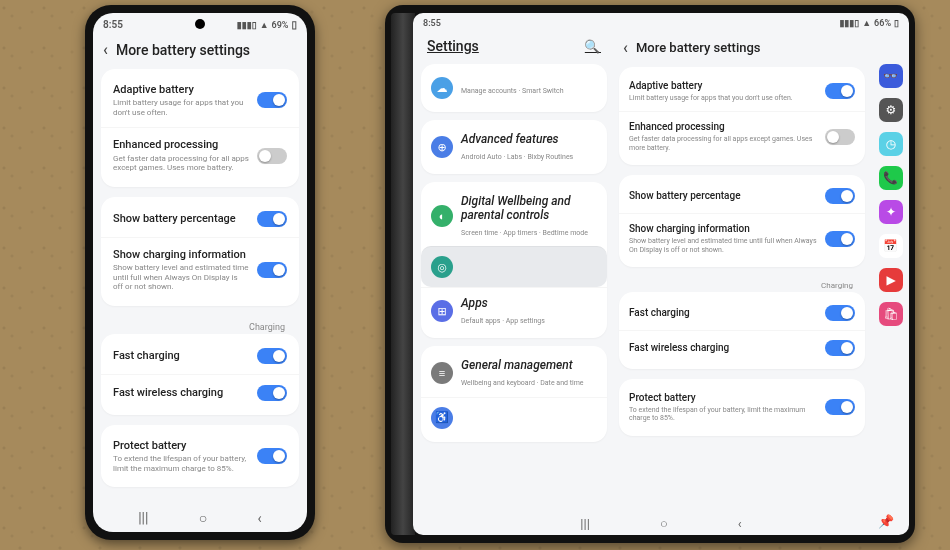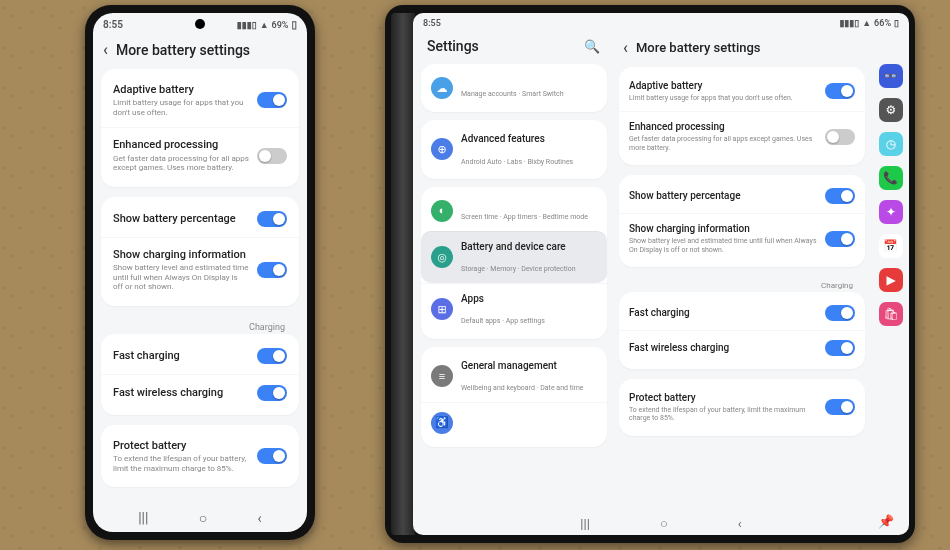--- a/index.html
+++ b/index.html
@@ -120,39 +120,39 @@
   .t-status .right { display: flex; gap: 3px; align-items: center; }
 
   .t-body { flex: 1; display: flex; overflow: hidden; }
 
   .t-left {
     width: 200px; display: flex; flex-direction: column;
     padding: 4px 6px 0 8px;
   }
   .t-left-header {
     display: flex; justify-content: space-between; align-items: center;
-    padding: 6px 6px 10px; font-size: 14px; color: #222; font-weight: 500;
+    padding: 6px 6px 10px; font-size: 14px; color: #222; font-weight: 500; text-decoration: underline;
   }
   .t-left-header .search { font-size: 13px; color: #555; }
 
   .t-left .card { margin-bottom: 8px; }
   .lrow {
     display: flex; align-items: center; gap: 8px;
     padding: 9px 10px;
   }
   .lrow + .lrow { border-top: 1px solid rgba(0,0,0,.04); }
   .lrow.active { background: #e8eaed; border-radius: 10px; }
   .licon {
     width: 22px; height: 22px; border-radius: 50%;
     display: flex; align-items: center; justify-content: center;
     font-size: 11px; color: #fff; flex-shrink: 0;
   }
   .ltext { flex: 1; }
-  .ltitle { font-size: 10px; color: #222; font-weight: 500; line-height: 1.15; }
-  .lsub { font-size: 7px; color: #888; margin-top: 13px; line-height: 1.2; }
+  .ltitle { font-size: 12px; color: #222; font-weight: 500; line-height: 1.15; font-style: italic; }
+  .lsub { font-size: 7px; color: #888; margin-top: 6px; line-height: 1.2; }
 
   .t-right {
     flex: 1; display: flex; flex-direction: column;
     padding: 4px 6px 0 4px;
   }
   .t-right .header { padding: 6px 6px 10px; font-size: 13px; }
   .t-right .content { padding: 0 2px; }
   .t-right .row { padding: 9px 10px; }
   .t-right .row .title { font-size: 10px; }
   .t-right .row .sub { font-size: 7px; }
@@ -297,29 +297,26 @@
                 <div class="ltext">
                   <div class="ltitle">Advanced features</div>
                   <div class="lsub">Android Auto · Labs · Bixby Routines</div>
                 </div>
               </div>
             </div>
             <div class="card">
               <div class="lrow">
                 <div class="licon" style="background: rgb(52, 176, 106);">◐</div>
                 <div class="ltext">
+                  <div class="ltitle">Digital Wellbeing and parental controls</div>
                   <div class="lsub">Screen time · App timers · Bedtime mode</div>
                 </div>
               </div>
               <div class="lrow active">
                 <div class="licon" style="background: rgb(42, 160, 140);">◎</div>
-                <div class="ltext">
-                  <div class="ltitle">Battery and device care</div>
-                  <div class="lsub">Storage · Memory · Device protection</div>
-                </div>
               </div>
               <div class="lrow">
                 <div class="licon" style="background: rgb(90, 110, 230);">⊞</div>
                 <div class="ltext">
                   <div class="ltitle">Apps</div>
                   <div class="lsub">Default apps · App settings</div>
                 </div>
               </div>
             </div>
             <div class="card">

